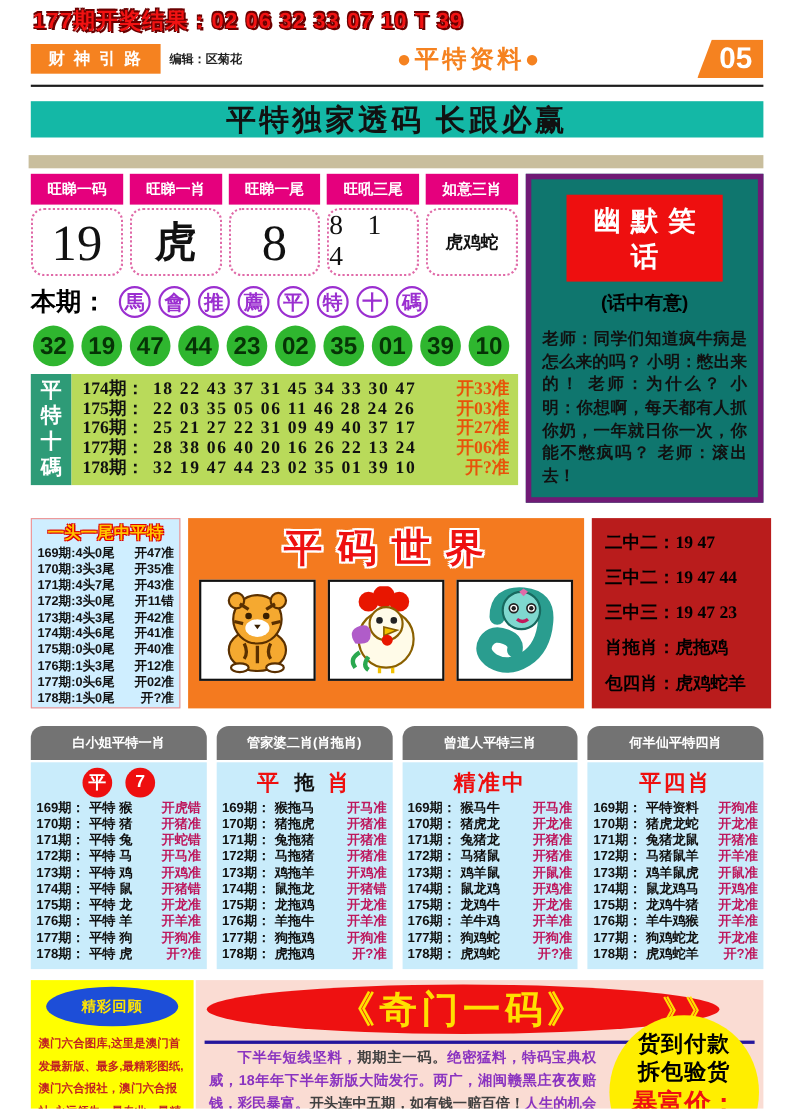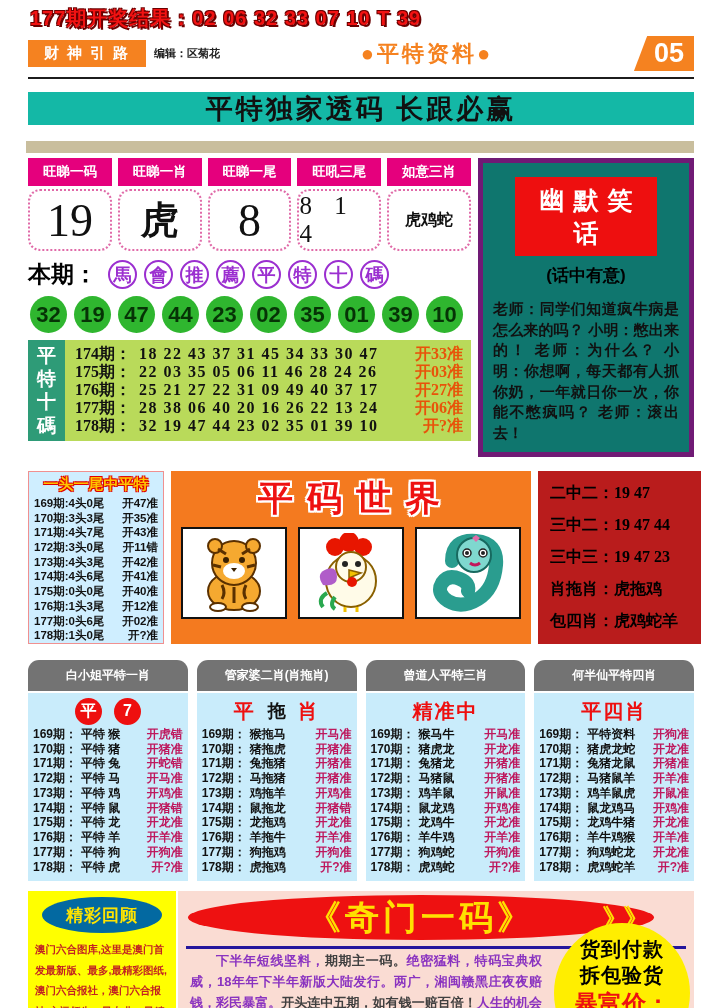--- a/index.html
+++ b/index.html
@@ -89,22 +89,22 @@
     display:flex; align-items:center; justify-content:center; }
   .sub-red { color:#ee0f0f; font-weight:bold; font-size:20px; letter-spacing:2px; }
   .sub-blk { color:#111; font-weight:bold; font-size:18px; }
   .pcol-row { display:flex; font-size:12px; font-weight:bold; color:#111; line-height:1.23; white-space:nowrap; }
   .pcol-tip { padding-left:4px; }
   .pcol-res { margin-left:auto; color:#be185d; }
 
   
   .bottom { margin:10px 26px 0 28px; display:flex; gap:2px; align-items:flex-start; }
   .recap { width:148px; flex:none; background:#ffff00; padding:5px 7px; height:134px; }
-  .recap-title { width:120px; height:36px; margin:1px auto 6px; background:#0369a1; border-radius:50%;
-    color:#ffe400; font-weight:bold; font-size:17px; display:flex; align-items:center; justify-content:center; letter-spacing:1px; }
+  .recap-title { width:120px; height:36px; margin:1px auto 6px; background:#1d4ed8; border-radius:50%;
+    color:#ffe400; font-weight:bold; font-size:13px; display:flex; align-items:center; justify-content:center; letter-spacing:1px; }
   .recap-body { color:#c22222; font-size:10.5px; font-weight:bold; line-height:1.95; }
   .ad { flex:1; background:#fadcd3; border-bottom:5px solid #ee1111; height:176px; position:relative; padding:3px 8px 0; }
   .ad-banner { position:relative; height:47px; }
   .ad-ellipse { position:absolute; left:2px; right:32px; top:1px; height:45px; background:#ee1111; border-radius:50%;
     display:flex; align-items:center; justify-content:center; }
   .ad-title { color:#ffe000; font-weight:bold; font-size:34px; letter-spacing:4px; white-space:nowrap; }
   .chevrons { position:absolute; right:42px; top:7px; color:#ffe000; font-weight:bold; font-size:27px; letter-spacing:-6px; }
   .ad-line { height:3px; background:#24169c; margin:5px 0 2px; }
   .ad-sync { text-align:right; color:#ee1111; font-weight:bold; font-size:13.5px; margin:3px 146px 4px 0; }
   .ad-body { margin:2px 144px 0 4px; font-size:13px; font-weight:bold; line-height:1.6; text-indent:2em; text-align:justify; }

